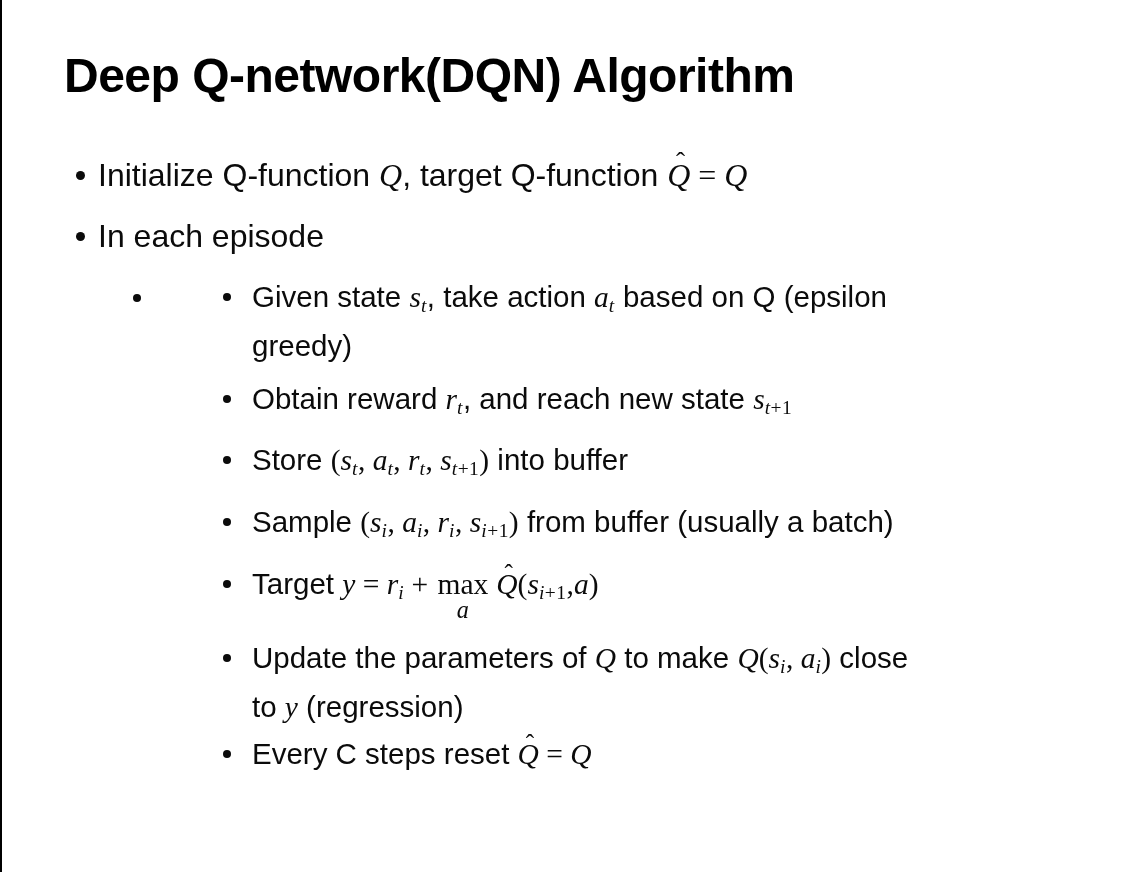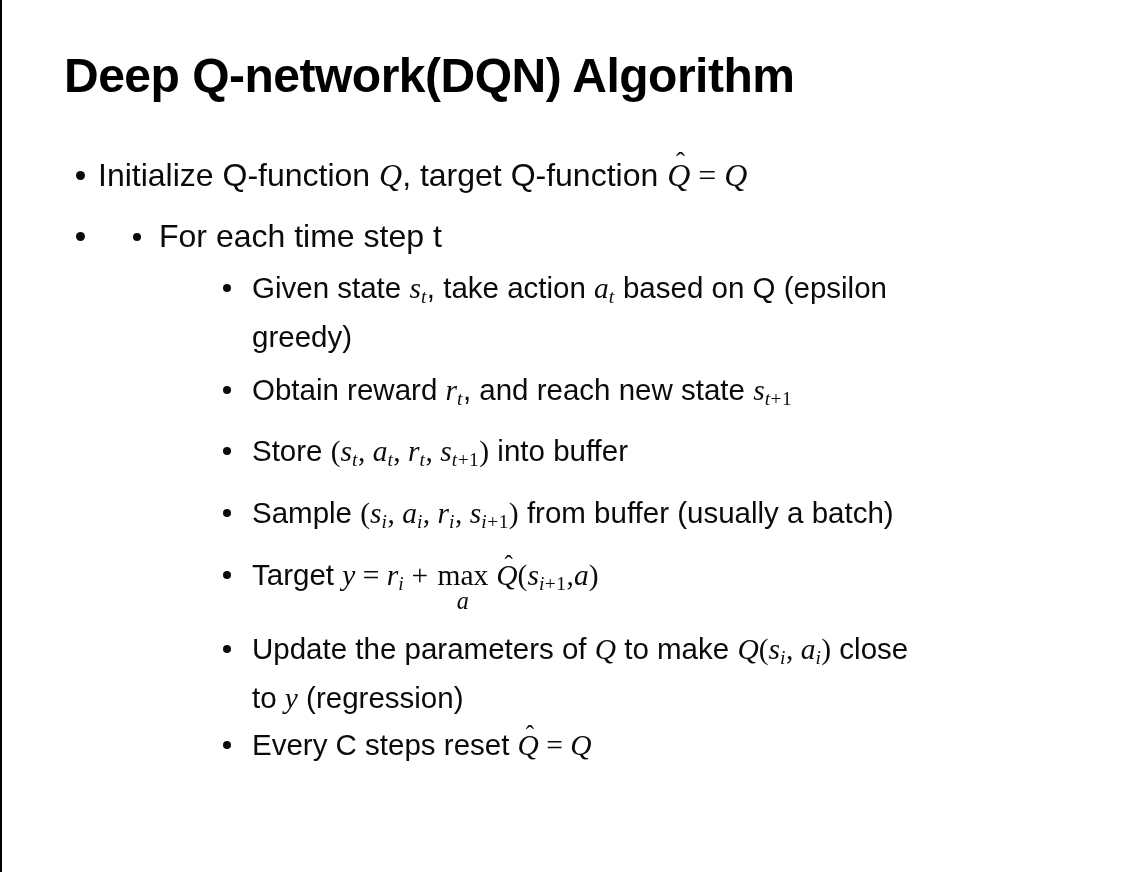--- a/index.html
+++ b/index.html
@@ -109,22 +109,22 @@
     line-height: 0.8;
   }
 </style>
 </head>
 <body>
 
 <div class="slide" data-name="slide-root">
   <div class="title" data-name="page-title">Deep Q-network(DQN) Algorithm</div>
   <div class="bullets" data-name="bullet-list">
       <div class="bullet-row level-1" data-name="bullet-initialize"><span class="dot" data-name="bullet-icon"></span><span class="content" data-name="bullet-text"><span class="txt" data-name="text-run">Initialize Q-function </span><span class="mvar" data-name="math-var">Q</span><span class="txt" data-name="text-run">, target Q-function </span><span class="hat" data-name="math-var-hat"><span class="acc" data-name="hat-accent-icon">ˆ</span><span class="hbase" data-name="hat-base">Q</span></span><span class="mop" data-name="math-op"> = </span><span class="mvar" data-name="math-var">Q</span></span></div>
-      <div class="bullet-row level-1" data-name="bullet-each-episode"><span class="dot" data-name="bullet-icon"></span></div>
-      <div class="bullet-row level-2" data-name="bullet-each-timestep"><span class="dot" data-name="bullet-icon"></span><span class="content" data-name="bullet-text"><span class="txt" data-name="text-run">For each time step t</span></span></div>
+      <div class="bullet-row level-1" data-name="bullet-each-episode"><span class="dot" data-name="bullet-icon"></span><span class="content" data-name="bullet-text"><span class="txt" data-name="text-run">In each episode</span></span></div>
+      <div class="bullet-row level-2" data-name="bullet-each-timestep"><span class="dot" data-name="bullet-icon"></span></div>
       <div class="bullet-row level-3" data-name="bullet-given-state"><span class="dot" data-name="bullet-icon"></span><span class="content" data-name="bullet-text"><span class="txt" data-name="text-run">Given state </span><span class="mterm" data-name="math-var-sub"><span class="mvar" data-name="math-var">s</span><span class="msub" data-name="math-subscript"><span class="mi" data-name="sub-char">t</span></span></span><span class="txt" data-name="text-run">, take action </span><span class="mterm" data-name="math-var-sub"><span class="mvar" data-name="math-var">a</span><span class="msub" data-name="math-subscript"><span class="mi" data-name="sub-char">t</span></span></span><span class="txt" data-name="text-run"> based on Q (epsilon</span><br><span class="txt" data-name="text-run">greedy)</span></span></div>
       <div class="bullet-row level-3" data-name="bullet-obtain-reward"><span class="dot" data-name="bullet-icon"></span><span class="content" data-name="bullet-text"><span class="txt" data-name="text-run">Obtain reward </span><span class="mterm" data-name="math-var-sub"><span class="mvar" data-name="math-var">r</span><span class="msub" data-name="math-subscript"><span class="mi" data-name="sub-char">t</span></span></span><span class="txt" data-name="text-run">, and reach new state </span><span class="mterm" data-name="math-var-sub"><span class="mvar" data-name="math-var">s</span><span class="msub" data-name="math-subscript"><span class="mi" data-name="sub-char">t</span><span class="mn" data-name="sub-char">+</span><span class="mn" data-name="sub-char">1</span></span></span></span></div>
       <div class="bullet-row level-3" data-name="bullet-store-buffer"><span class="dot" data-name="bullet-icon"></span><span class="content" data-name="bullet-text"><span class="txt" data-name="text-run">Store </span><span class="mop" data-name="math-op">(</span><span class="mterm" data-name="math-var-sub"><span class="mvar" data-name="math-var">s</span><span class="msub" data-name="math-subscript"><span class="mi" data-name="sub-char">t</span></span></span><span class="mop" data-name="math-op">, </span><span class="mterm" data-name="math-var-sub"><span class="mvar" data-name="math-var">a</span><span class="msub" data-name="math-subscript"><span class="mi" data-name="sub-char">t</span></span></span><span class="mop" data-name="math-op">, </span><span class="mterm" data-name="math-var-sub"><span class="mvar" data-name="math-var">r</span><span class="msub" data-name="math-subscript"><span class="mi" data-name="sub-char">t</span></span></span><span class="mop" data-name="math-op">, </span><span class="mterm" data-name="math-var-sub"><span class="mvar" data-name="math-var">s</span><span class="msub" data-name="math-subscript"><span class="mi" data-name="sub-char">t</span><span class="mn" data-name="sub-char">+</span><span class="mn" data-name="sub-char">1</span></span></span><span class="mop" data-name="math-op">)</span><span class="txt" data-name="text-run"> into buffer</span></span></div>
       <div class="bullet-row level-3" data-name="bullet-sample-buffer"><span class="dot" data-name="bullet-icon"></span><span class="content" data-name="bullet-text"><span class="txt" data-name="text-run">Sample </span><span class="mop" data-name="math-op">(</span><span class="mterm" data-name="math-var-sub"><span class="mvar" data-name="math-var">s</span><span class="msub" data-name="math-subscript"><span class="mi" data-name="sub-char">i</span></span></span><span class="mop" data-name="math-op">, </span><span class="mterm" data-name="math-var-sub"><span class="mvar" data-name="math-var">a</span><span class="msub" data-name="math-subscript"><span class="mi" data-name="sub-char">i</span></span></span><span class="mop" data-name="math-op">, </span><span class="mterm" data-name="math-var-sub"><span class="mvar" data-name="math-var">r</span><span class="msub" data-name="math-subscript"><span class="mi" data-name="sub-char">i</span></span></span><span class="mop" data-name="math-op">, </span><span class="mterm" data-name="math-var-sub"><span class="mvar" data-name="math-var">s</span><span class="msub" data-name="math-subscript"><span class="mi" data-name="sub-char">i</span><span class="mn" data-name="sub-char">+</span><span class="mn" data-name="sub-char">1</span></span></span><span class="mop" data-name="math-op">)</span><span class="txt" data-name="text-run"> from buffer (usually a batch)</span></span></div>
       <div class="bullet-row level-3" data-name="bullet-target"><span class="dot" data-name="bullet-icon"></span><span class="content" data-name="bullet-text"><span class="txt" data-name="text-run">Target </span><span class="mvar" data-name="math-var">y</span><span class="mop" data-name="math-op"> = </span><span class="mterm" data-name="math-var-sub"><span class="mvar" data-name="math-var">r</span><span class="msub" data-name="math-subscript"><span class="mi" data-name="sub-char">i</span></span></span><span class="mop" data-name="math-op"> + </span><span class="maxop" data-name="max-operator"><span class="fn" data-name="max-label">max</span><span class="under" data-name="max-under-var">a</span></span><span class="hat" data-name="math-var-hat"><span class="acc" data-name="hat-accent-icon">ˆ</span><span class="hbase" data-name="hat-base">Q</span></span><span class="mop" data-name="math-op">(</span><span class="mterm" data-name="math-var-sub"><span class="mvar" data-name="math-var">s</span><span class="msub" data-name="math-subscript"><span class="mi" data-name="sub-char">i</span><span class="mn" data-name="sub-char">+</span><span class="mn" data-name="sub-char">1</span></span></span><span class="mop" data-name="math-op">,</span><span class="mvar" data-name="math-var">a</span><span class="mop" data-name="math-op">)</span></span></div>
       <div class="bullet-row level-3" data-name="bullet-update-parameters"><span class="dot" data-name="bullet-icon"></span><span class="content" data-name="bullet-text"><span class="txt" data-name="text-run">Update the parameters of </span><span class="mvar" data-name="math-var">Q</span><span class="txt" data-name="text-run"> to make </span><span class="mvar" data-name="math-var">Q</span><span class="mop" data-name="math-op">(</span><span class="mterm" data-name="math-var-sub"><span class="mvar" data-name="math-var">s</span><span class="msub" data-name="math-subscript"><span class="mi" data-name="sub-char">i</span></span></span><span class="mop" data-name="math-op">, </span><span class="mterm" data-name="math-var-sub"><span class="mvar" data-name="math-var">a</span><span class="msub" data-name="math-subscript"><span class="mi" data-name="sub-char">i</span></span></span><span class="mop" data-name="math-op">)</span><span class="txt" data-name="text-run"> close</span><br><span class="txt" data-name="text-run">to </span><span class="mvar" data-name="math-var">y</span><span class="txt" data-name="text-run"> (regression)</span></span></div>
       <div class="bullet-row level-3" data-name="bullet-reset"><span class="dot" data-name="bullet-icon"></span><span class="content" data-name="bullet-text"><span class="txt" data-name="text-run">Every C steps reset </span><span class="hat" data-name="math-var-hat"><span class="acc" data-name="hat-accent-icon">ˆ</span><span class="hbase" data-name="hat-base">Q</span></span><span class="mop" data-name="math-op"> = </span><span class="mvar" data-name="math-var">Q</span></span></div>
     </div>
 </div>
 

